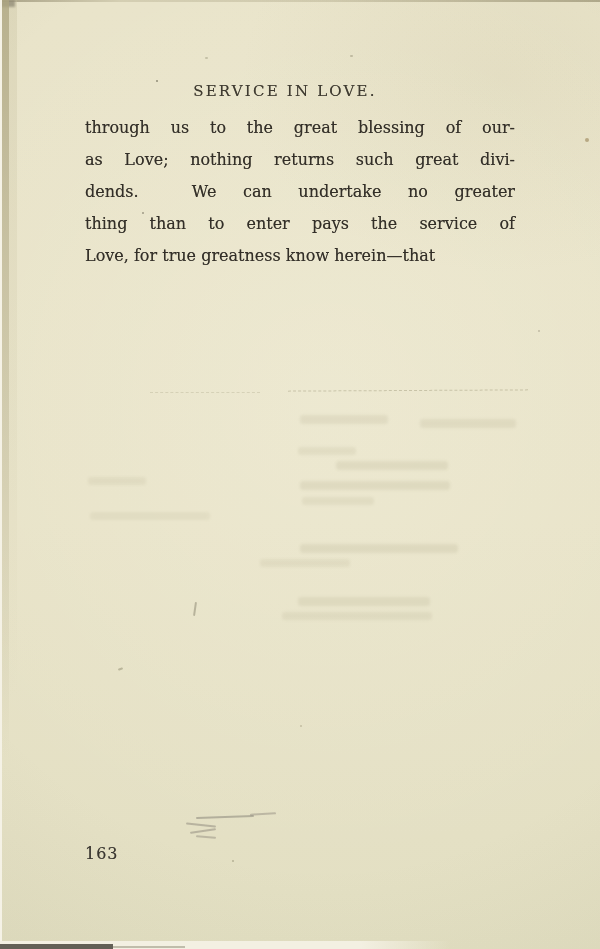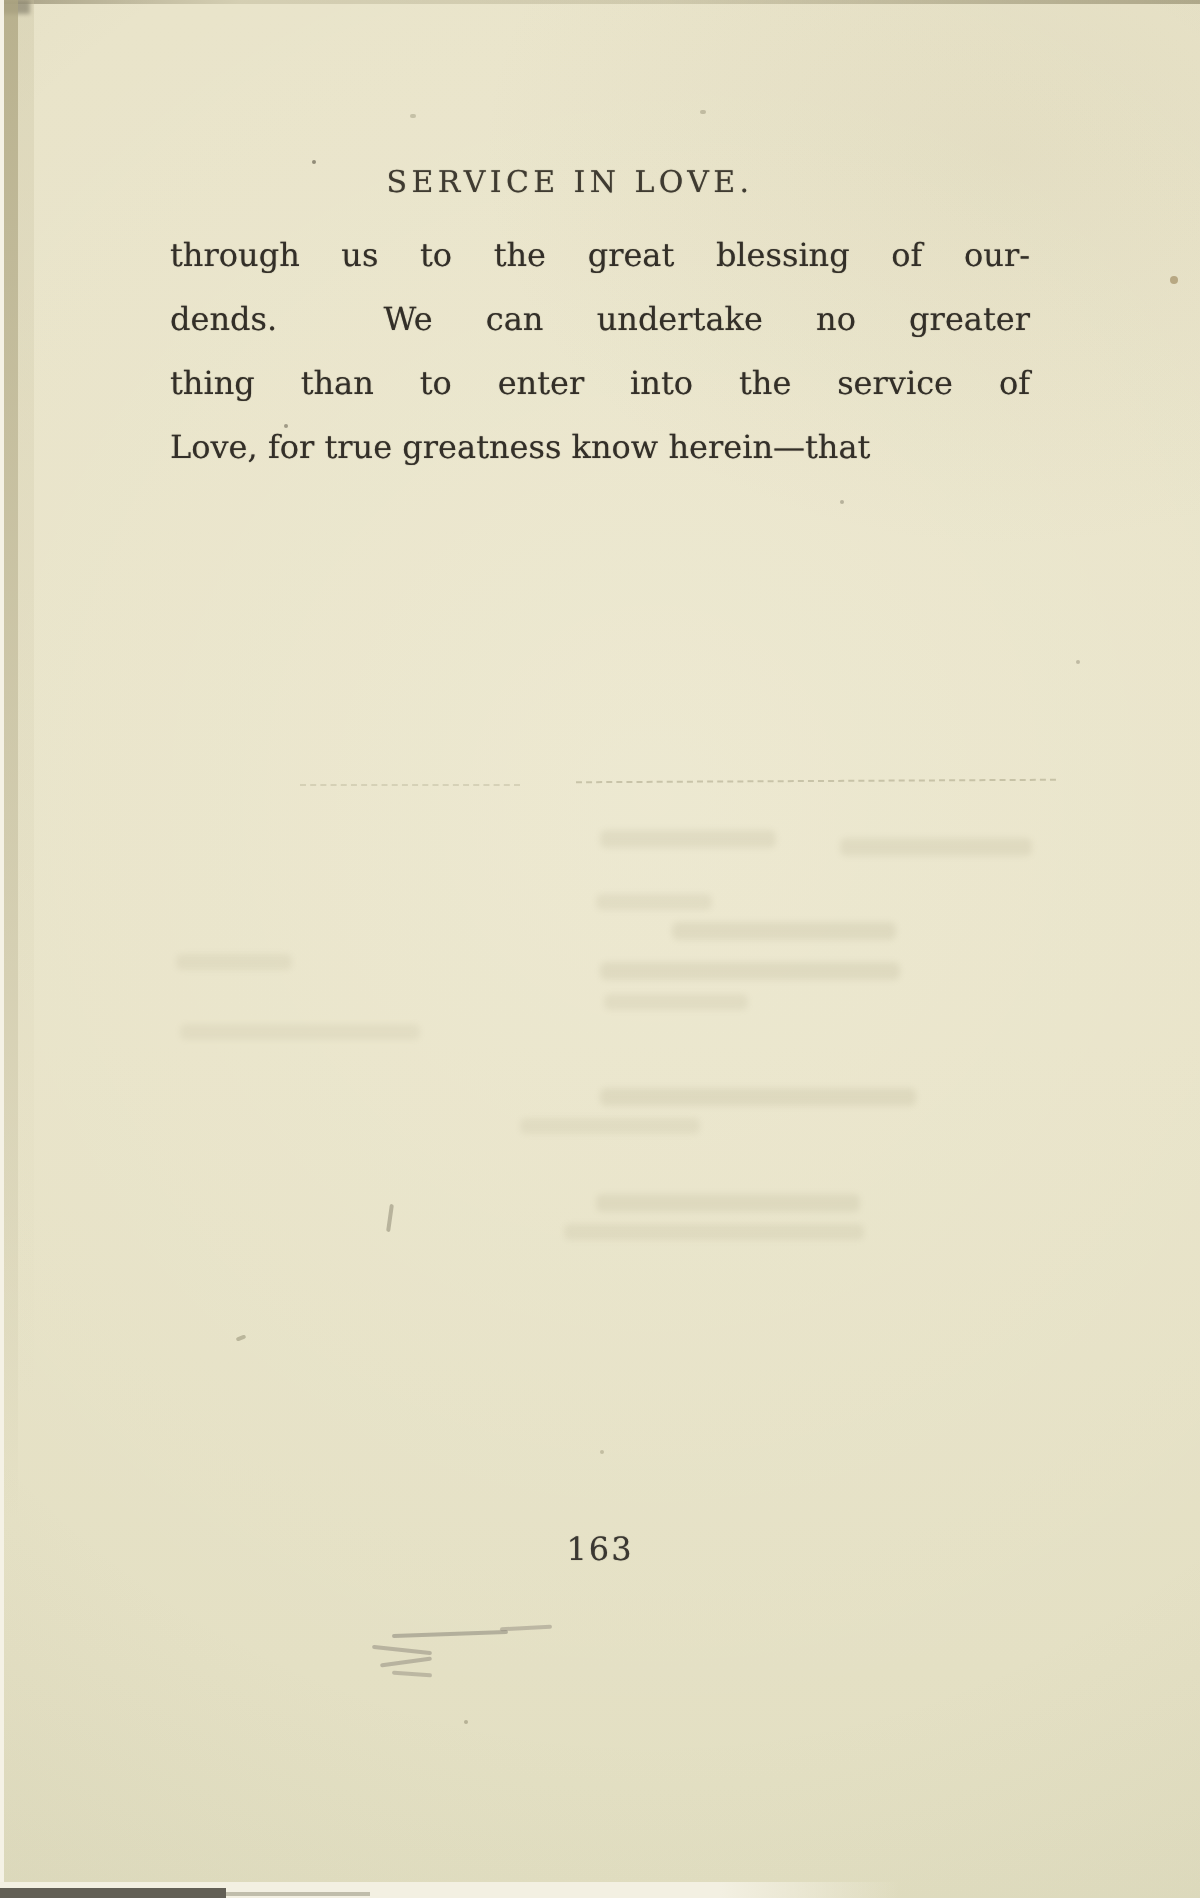--- a/index.html
+++ b/index.html
@@ -53,22 +53,22 @@
     text-shadow:0 0 0.5px rgba(51,47,40,0.55);
   }
   .body-text .line{
     white-space:pre-wrap;
     text-align:justify;
     text-align-last:justify;
     height:32px;overflow:visible;
   }
   .body-text .line:last-child{text-align-last:left;}
   .page-number{
-    position:absolute;left:85px;top:765px;width:430px;
-    text-align:center;
+    position:absolute;left:85px;top:844px;width:430px;
+    text-align:left;
     font-size:16px;letter-spacing:1px;
     color:#3a3731;
     text-shadow:0 0 0.5px rgba(58,55,49,0.55);
   }
   .artifact-layer{position:absolute;left:0;top:0;width:600px;height:949px;pointer-events:none;}
 </style>
 </head>
 <body>
 
 <div class="scan">
@@ -112,19 +112,20 @@
       <div style="position: absolute; left: 538px; top: 330px; width: 2px; height: 2px; opacity: 0.35; transform: rotate(0deg); background: rgb(111, 106, 85); border-radius: 3px;"></div>
       <div style="position: absolute; left: 232px; top: 860px; width: 2px; height: 2px; opacity: 0.5; transform: rotate(0deg); background: rgb(138, 132, 104); border-radius: 3px;"></div>
       <div style="position: absolute; left: 300px; top: 725px; width: 2px; height: 2px; opacity: 0.4; transform: rotate(0deg); background: rgb(141, 135, 104); border-radius: 3px;"></div>
       <div style="position: absolute; left: 205px; top: 57px; width: 3px; height: 2px; opacity: 0.45; transform: rotate(0deg); background: rgb(154, 148, 122); border-radius: 3px;"></div>
     </div>
 
   <div class="running-header">SERVICE IN LOVE.</div>
 
   <div class="body-text">
       <div class="line">through us to the great blessing of our-</div>
+      <div class="line">as Love; nothing returns such great divi-</div>
       <div class="line">dends.  We can undertake no greater</div>
-      <div class="line">thing than to enter into the service of</div>
+      <div class="line">thing than to enter pays the service of</div>
       <div class="line">Love, for true greatness know herein—that</div>
     </div>
 
   <div class="page-number">163</div>
 </div>
 
 </body></html>

